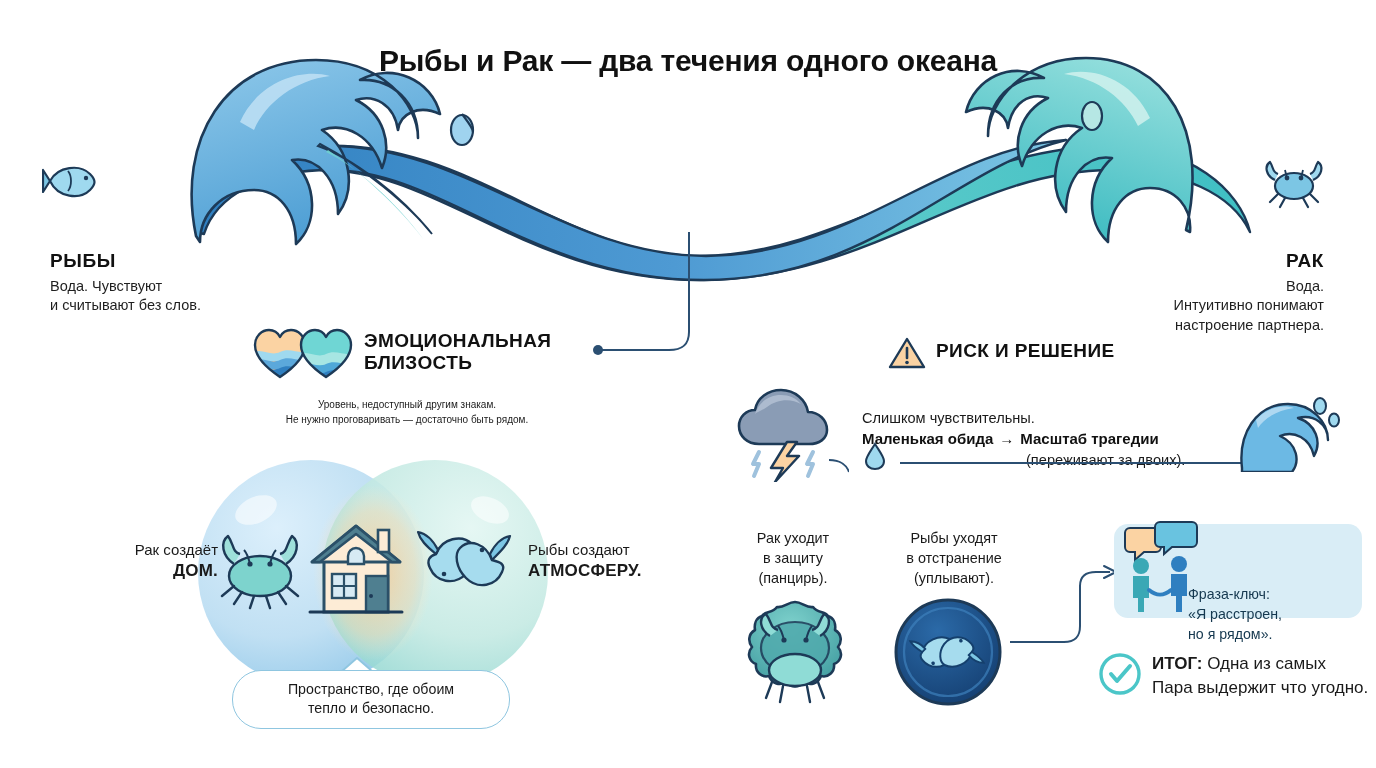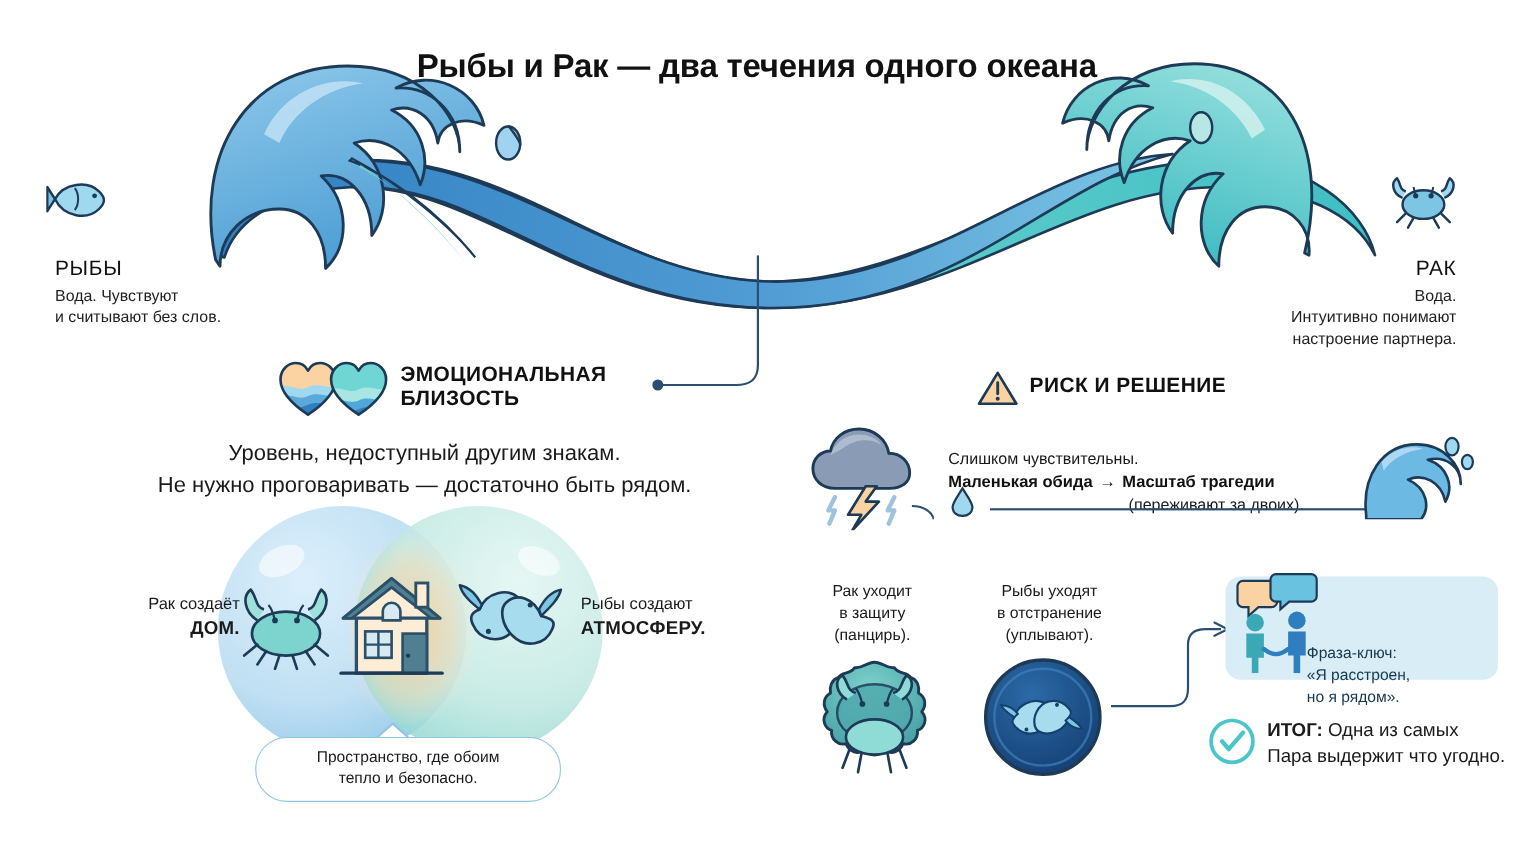--- a/index.html
+++ b/index.html
@@ -29,24 +29,25 @@
 
   
   #hero-wave { left: 0px; top: 18px; width: 1376px; height: 270px; }
   #fish-corner-icon { left: 42px; top: 158px; width: 62px; height: 46px; }
   #crab-corner-icon { left: 1262px; top: 152px; width: 64px; height: 58px; }
 
   #pisces-label-block { left: 50px; top: 234px; width: 250px; }
   #cancer-label-block { right: 52px; top: 234px; width: 250px; text-align: right; }
   .sign-name {
     font-size: 19px;
-    font-weight: 400;
+    font-weight: 700;
     letter-spacing: 0.6px;
     color: #111111;
     margin-bottom: 5px;
+    margin-top: 16px;
   }
   .sign-desc {
     font-size: 14.5px;
     line-height: 1.34;
     color: #1f1f1f;
   }
 
   
   .section-heading {
     font-size: 19px;
@@ -58,23 +59,23 @@
   #emotional-section-heading { left: 364px; top: 330px; width: 230px; }
   #risk-section-heading { left: 936px; top: 340px; width: 260px; }
   #hearts-icon { left: 252px; top: 325px; width: 104px; height: 56px; }
   #warning-icon { left: 888px; top: 336px; width: 38px; height: 34px; }
 
   
   #emotional-connector { left: 585px; top: 232px; width: 130px; height: 130px; }
 
   
   #emotional-body {
-    left: 116px; top: 398px; width: 540px;
+    left: 137px; top: 398px; width: 540px;
     text-align: center;
-    font-size: 20px;
+    font-size: 10px;
     line-height: 1.46;
     color: #1a1a1a;
   }
 
   
   #venn-diagram { left: 178px; top: 458px; width: 390px; height: 230px; }
   #cancer-home-label {
     left: 58px; top: 540px; width: 160px; text-align: right;
     font-size: 15px; line-height: 1.35;
   }

